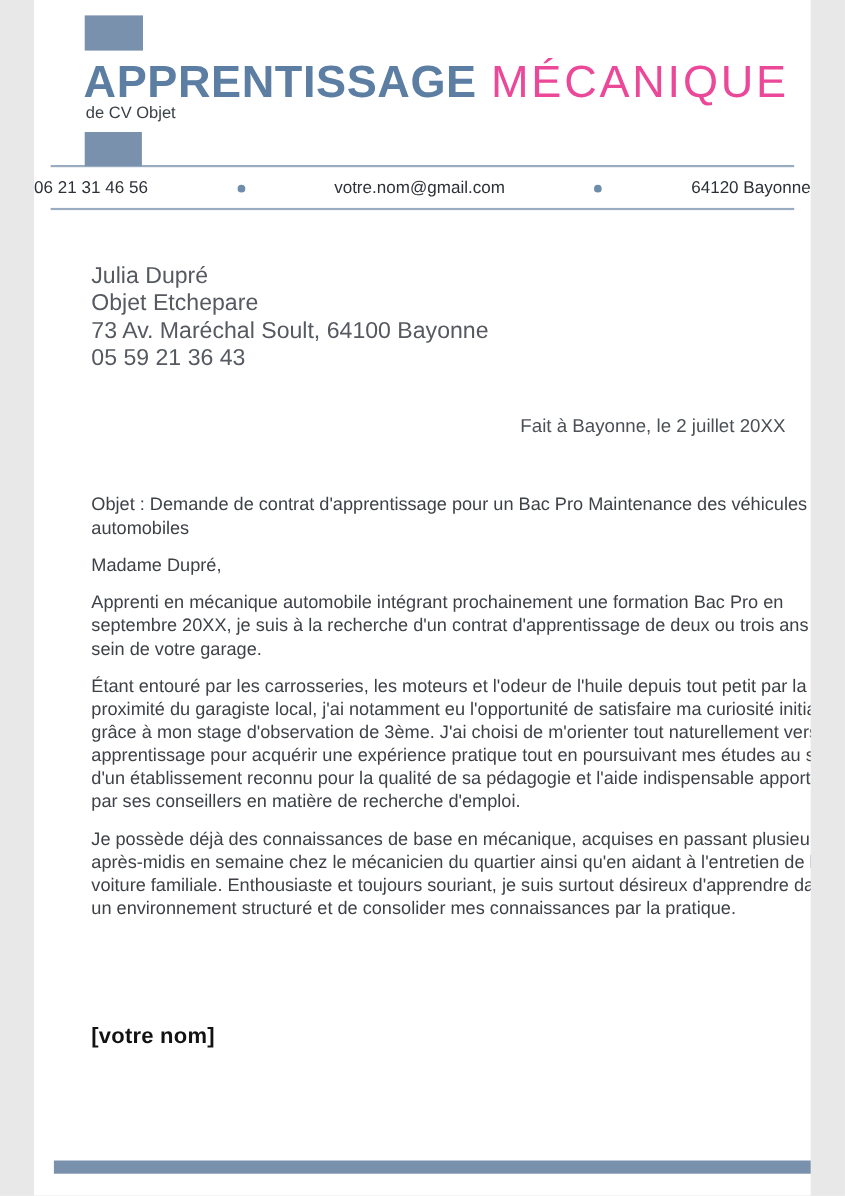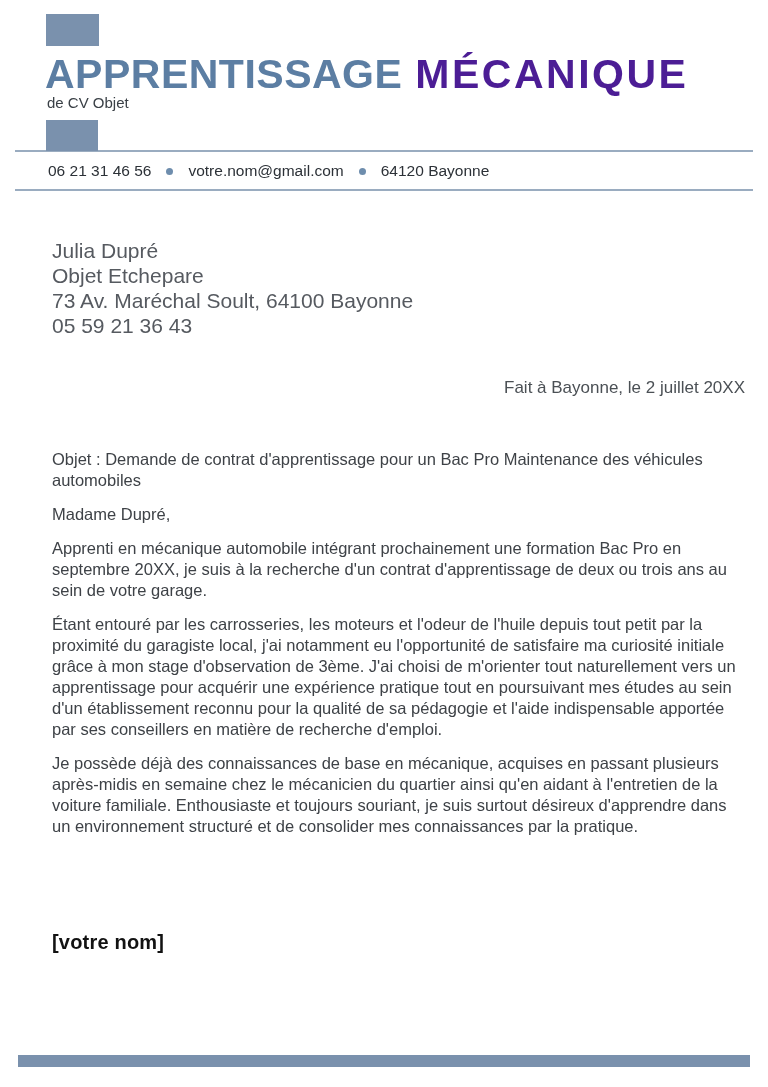--- a/index.html
+++ b/index.html
@@ -1,57 +1,57 @@
 <!DOCTYPE html>
 <html><head>
 <meta charset="utf-8">
 <style>
   html, body { margin: 0; padding: 0; background: #e8e8e8; }
   .page {
     position: relative;
-    width: 768px;
+    width: 706px;
     height: 1087px;
     margin: 0 auto;
     background: #ffffff;
     font-family: "Liberation Sans", sans-serif;
     overflow: hidden;
   }
 
   
   .rect-top {
     position: absolute; left: 46px; top: 14px;
     width: 53px; height: 32px; background: #7A91AD;
   }
   .title-row {
     position: absolute; left: 45px; top: 51px;
     white-space: nowrap; display: flex; align-items: baseline;
   }
   .title-primary {
     font-size: 41px; font-weight: 700; color: #5C7EA3; letter-spacing: 0.5px;
   }
   .title-secondary {
-    font-size: 41px; font-weight: 700; color: #4c1d95;
+    font-size: 41px; font-weight: 400; color: #ec4899;
     letter-spacing: 2.5px; margin-left: 13px;
   }
   .subtitle {
     position: absolute; left: 47px; top: 94px;
     font-size: 15px; color: #3a4046;
   }
   .rect-bottom {
     position: absolute; left: 46px; top: 120px;
     width: 52px; height: 31px; background: #7A91AD; z-index: 2;
   }
   .hline { position: absolute; left: 15px; right: 15px; height: 2px; background: #9AACC0; }
   .hline1 { top: 150px; }
   .hline2 { top: 189px; }
 
   .contact-row {
     position: absolute; left: 0; right: 0; top: 162px;
-    display: flex; justify-content: flex-start; align-items: center; gap: 15px;
-    font-size: 15.5px; color: #2c3137; padding-left: 48px;
+    display: flex; justify-content: space-between; align-items: center; gap: 15px;
+    font-size: 15.5px; color: #2c3137;
   }
   .dot { width: 7px; height: 7px; border-radius: 50%; background: #6E8DAD; flex: 0 0 auto; }
 
   
   .recipient {
     position: absolute; left: 52px; top: 238px;
     font-size: 21px; line-height: 25px; color: #565a60;
   }
 
   

